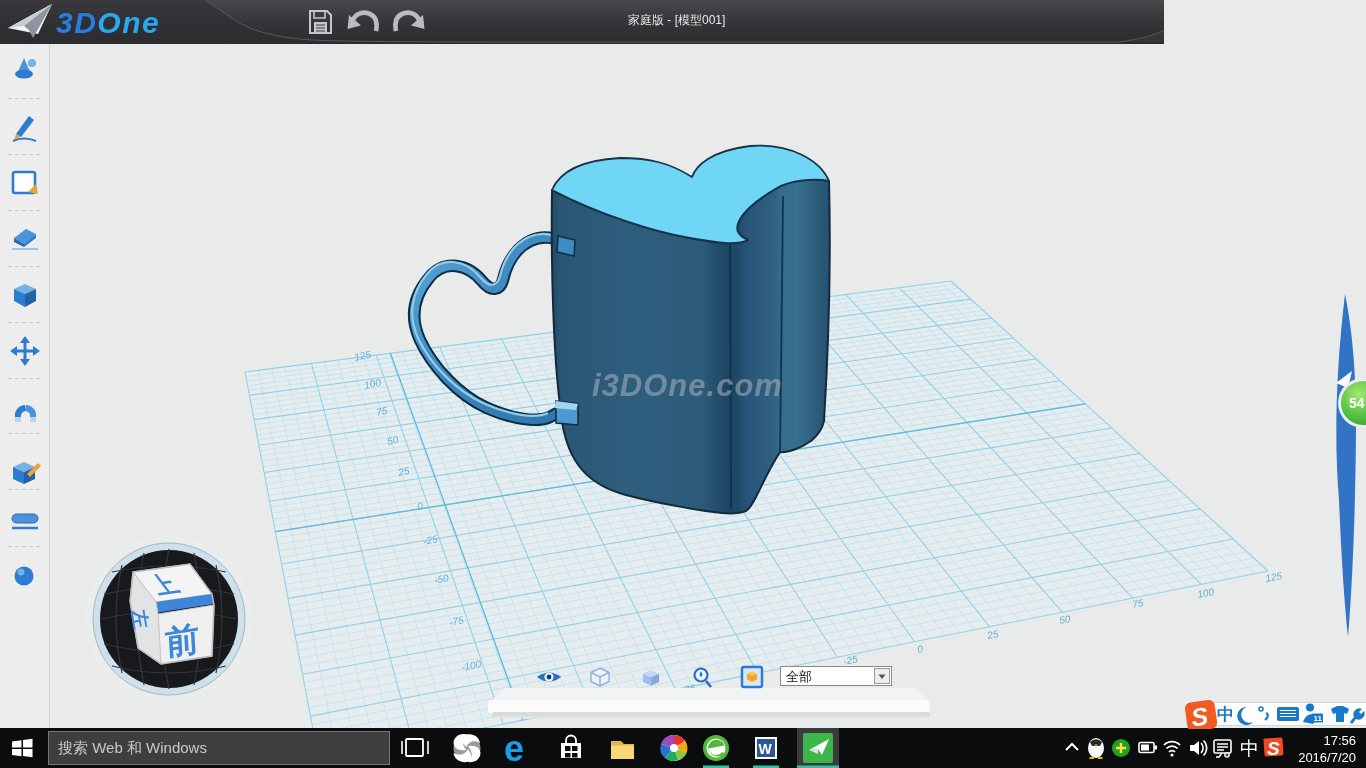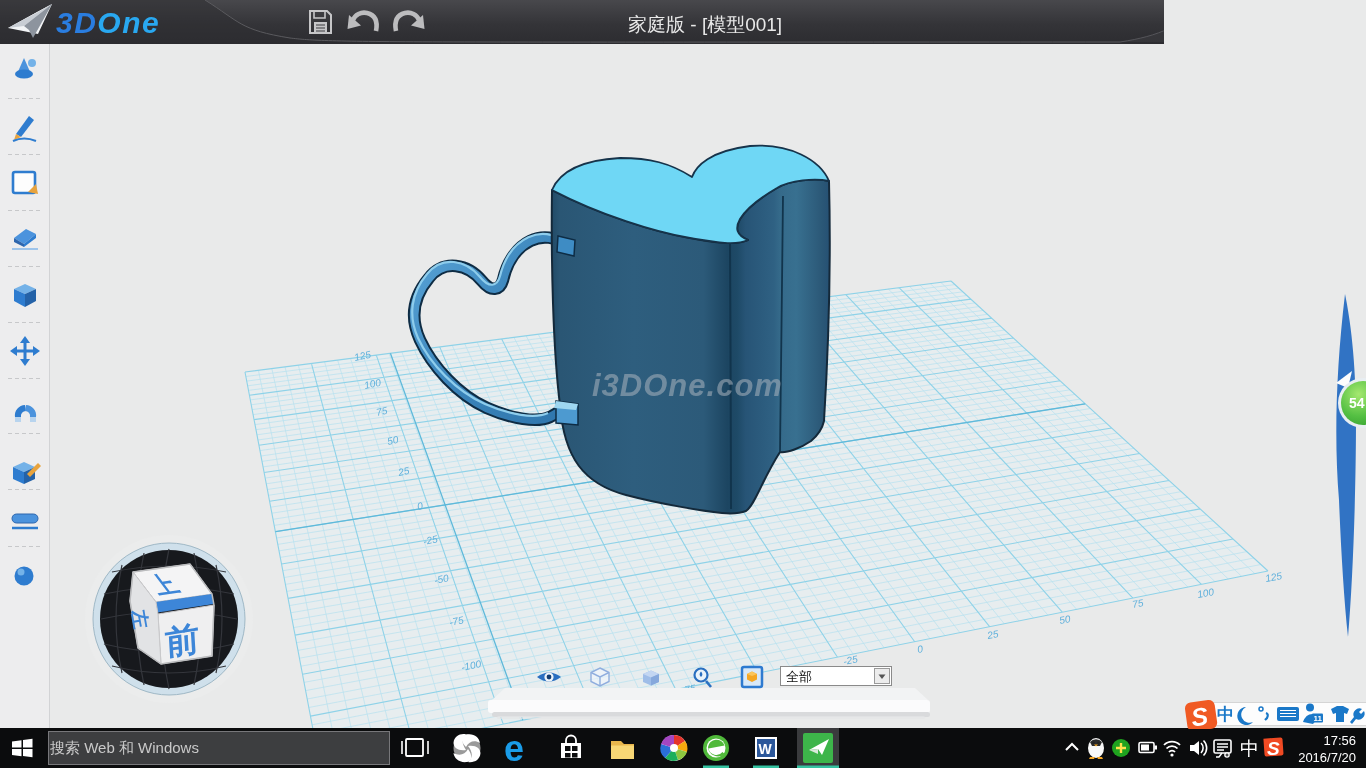--- a/index.html
+++ b/index.html
@@ -1,23 +1,23 @@
 <!DOCTYPE html>
 <html><head><meta charset="utf-8">
 <style>
 *{margin:0;padding:0;box-sizing:border-box}
 html,body{width:1366px;height:768px;overflow:hidden}
 body{font-family:"Liberation Sans",sans-serif;position:relative;background:#e9eaea}
 .abs{position:absolute}
 #topbar{position:absolute;left:0;top:0;width:1164px;height:44px;background:linear-gradient(#48484c,#343438 55%,#2c2c30);overflow:hidden}
-#title{position:absolute;left:628px;top:12px;color:#e8e8e8;font-size:19px}
+#title{position:absolute;left:628px;top:12px;color:#e8e8e8;font-size:12px}
 #qmark{position:absolute;left:1183px;top:1px;color:#cecece;font-size:29px;font-weight:bold}
 #lefttb{position:absolute;left:0;top:44px;width:50px;height:684px;background:#ededee;border-right:1px solid #d2d3d5}
 #taskbar{position:absolute;left:0;top:728px;width:1366px;height:40px;background:#0b0c0d}
-#search{position:absolute;left:48px;top:731px;width:342px;height:34px;background:#3d3e40;border:1px solid #77777a;color:#c9c9c9;font-size:15px;line-height:32px;padding-left:1px}
+#search{position:absolute;left:48px;top:731px;width:342px;height:34px;background:#3d3e40;border:1px solid #77777a;color:#c9c9c9;font-size:15px;line-height:32px;padding-left:9px}
 #clock{position:absolute;right:10px;top:732px;color:#fff;font-size:13px;text-align:right;line-height:17px}
 </style></head><body>
 <svg class="abs" style="left:0;top:0" width="1366" height="768" viewBox="0 0 1366 768">
 <defs>
 <linearGradient id="bodyg" x1="549" x2="830" y1="0" y2="0" gradientUnits="userSpaceOnUse">
 <stop offset="0" stop-color="#1f4763"></stop>
         <stop offset="0.04" stop-color="#2a5674"></stop>
 <stop offset="0.30" stop-color="#2e5e7e"></stop>
         <stop offset="0.55" stop-color="#2c5a79"></stop>
 <stop offset="0.635" stop-color="#1c4561"></stop>

